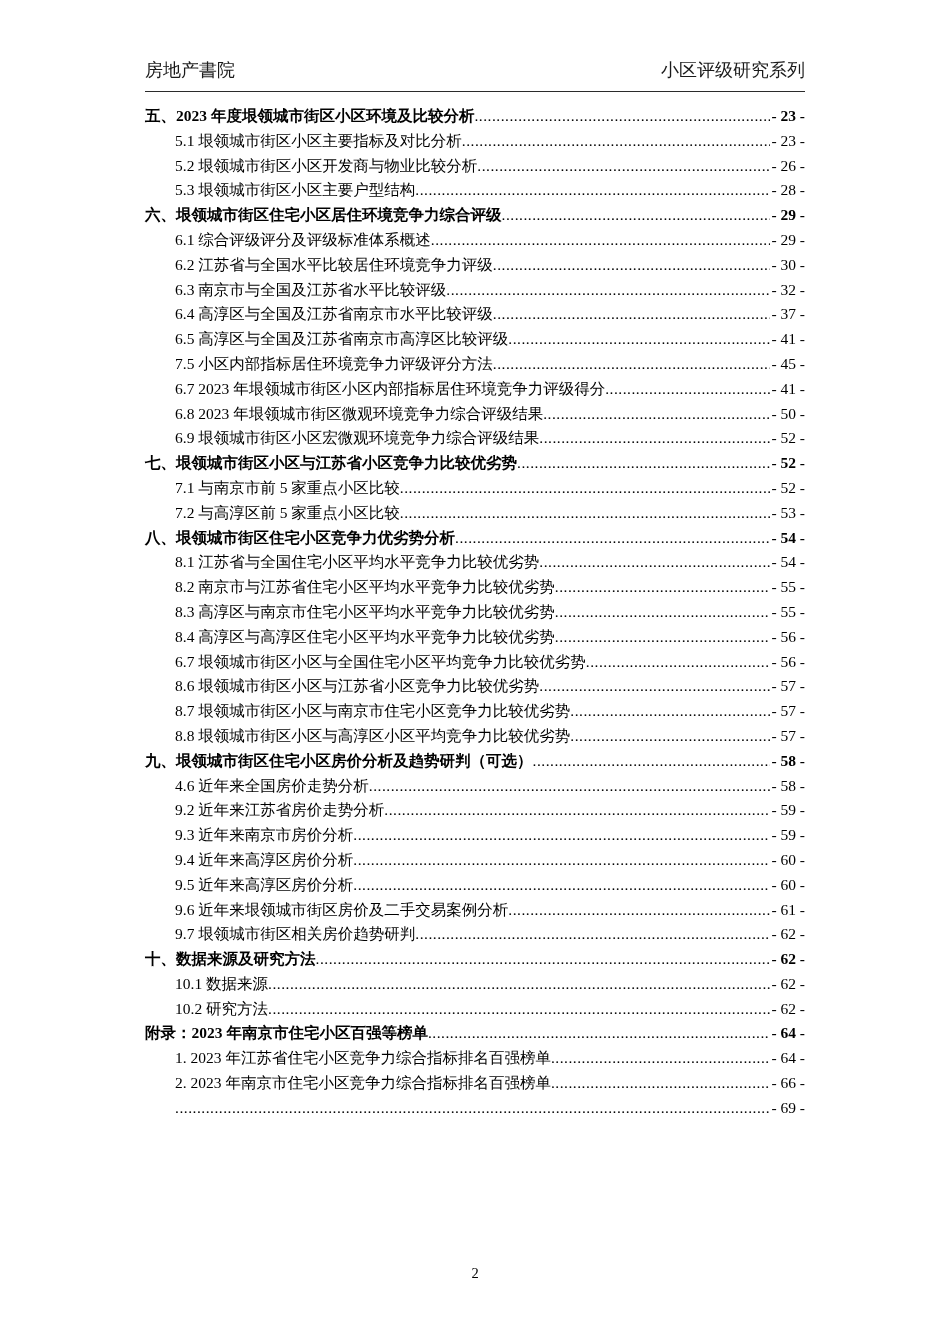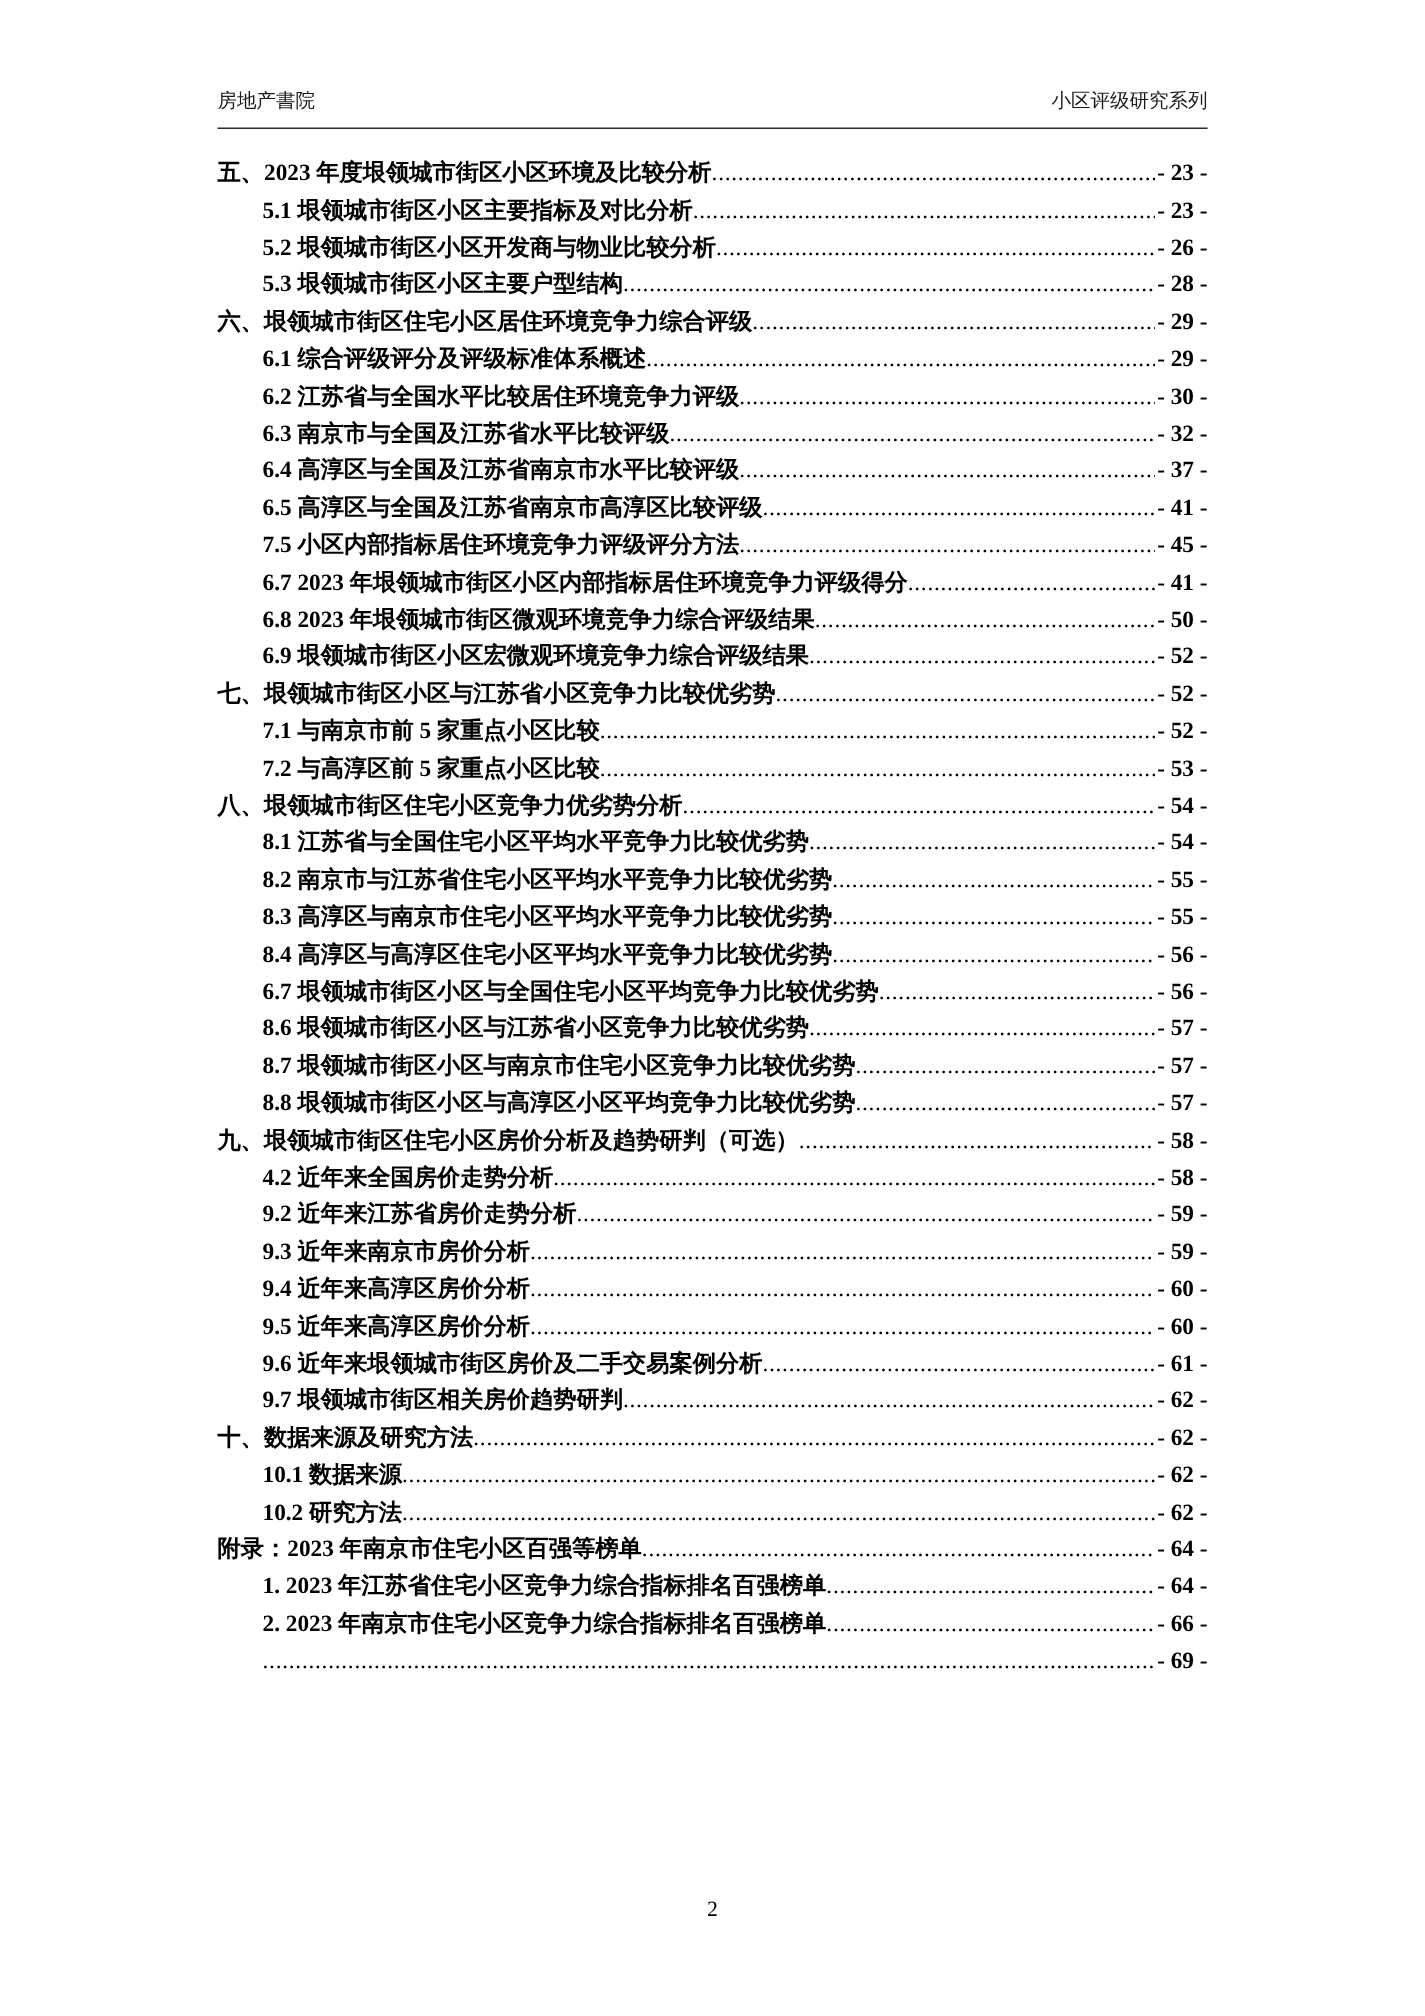--- a/index.html
+++ b/index.html
@@ -20,21 +20,21 @@
   }
   .header {
     position: absolute;
     top: 58px;
     left: 145px;
     width: 660px;
     display: flex;
     justify-content: space-between;
     align-items: flex-end;
     font-family: "Liberation Sans", "DejaVu Sans", sans-serif;
-    font-size: 13px;
+    font-size: 18px;
     color: #1a1a1a;
     padding-bottom: 9px;
     border-bottom: 1.5px solid #2b2b2b;
   }
   .content {
     position: absolute;
     top: 104px;
     left: 145px;
     width: 660px;
   }
@@ -43,21 +43,21 @@
     align-items: baseline;
     line-height: 24.8px;
     font-size: 15.5px;
     white-space: nowrap;
   }
   .toc-entry.level-1 {
     font-weight: bold;
   }
   .toc-entry.level-2 {
     padding-left: 30px;
-    font-weight: bold;
+    font-weight: normal;
   }
   .toc-title {
     flex: 0 0 auto;
     white-space: nowrap;
     text-align: center;
   }
   .toc-dots {
     flex: 1 1 auto;
     overflow: hidden;
     white-space: nowrap;
@@ -224,21 +224,21 @@
           <span class="toc-title">8.8 垠领城市街区小区与高淳区小区平均竞争力比较优劣势</span>
           <span class="toc-dots"></span>
           <span class="toc-page">- 57 -</span>
         </div>
         <div class="toc-entry level-1">
           <span class="toc-title">九、垠领城市街区住宅小区房价分析及趋势研判（可选）</span>
           <span class="toc-dots"></span>
           <span class="toc-page">- 58 -</span>
         </div>
         <div class="toc-entry level-2">
-          <span class="toc-title">4.2 近年来全国房价走势分析</span>
+          <span class="toc-title">4.6 近年来全国房价走势分析</span>
           <span class="toc-dots"></span>
           <span class="toc-page">- 58 -</span>
         </div>
         <div class="toc-entry level-2">
           <span class="toc-title">9.2 近年来江苏省房价走势分析</span>
           <span class="toc-dots"></span>
           <span class="toc-page">- 59 -</span>
         </div>
         <div class="toc-entry level-2">
           <span class="toc-title">9.3 近年来南京市房价分析</span>

